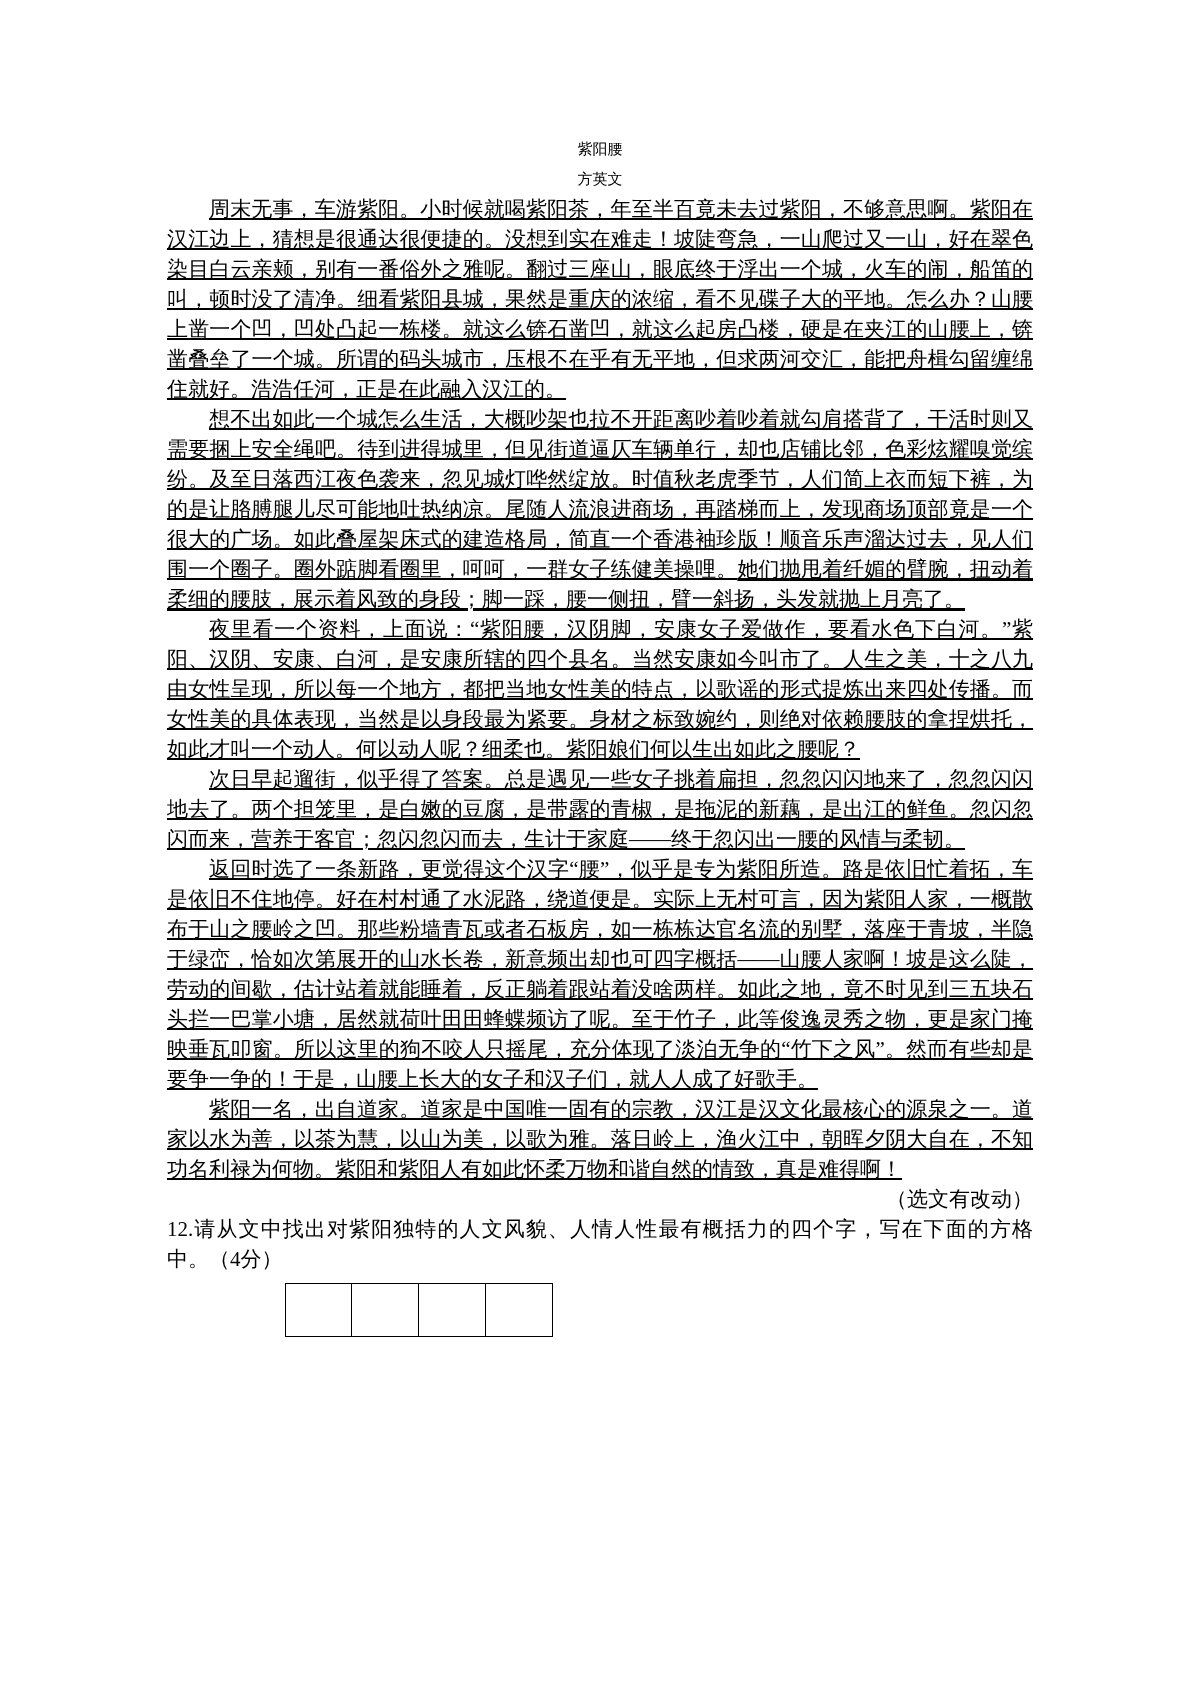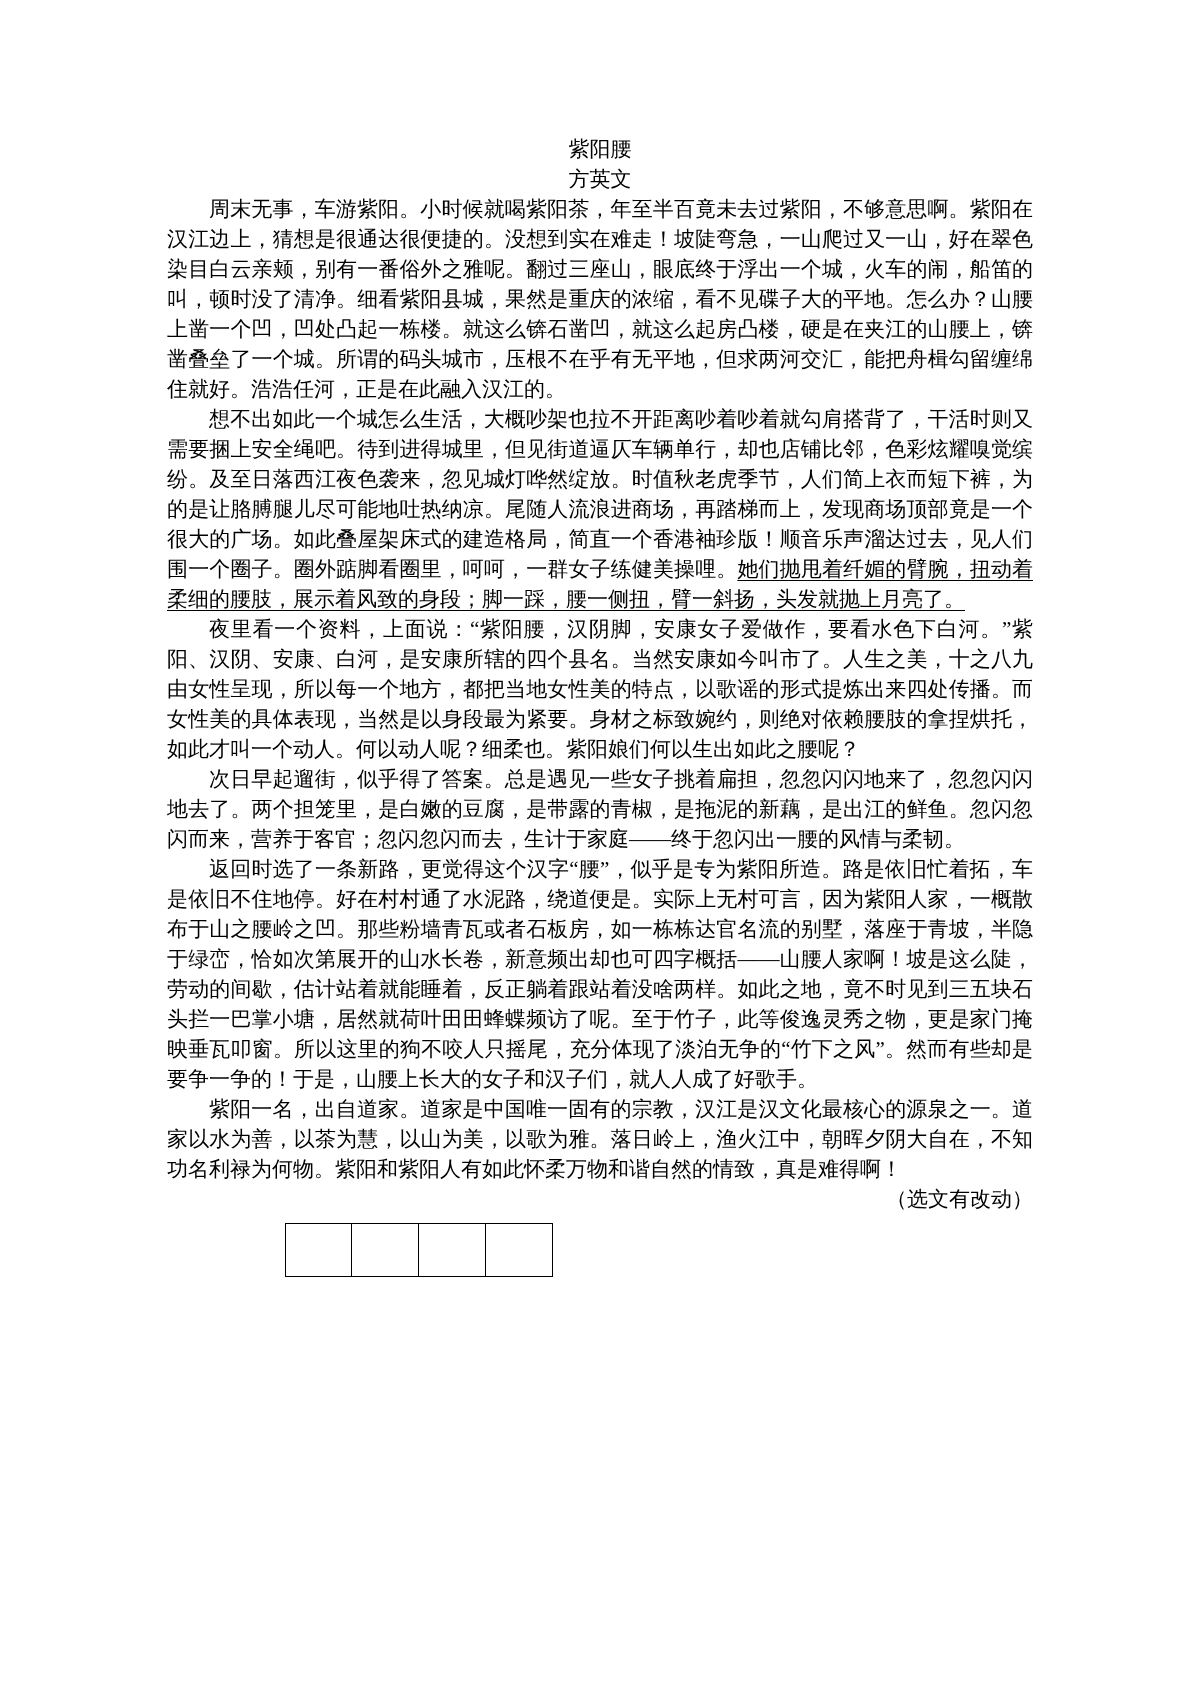--- a/index.html
+++ b/index.html
@@ -13,22 +13,22 @@
     overflow: hidden;
   }
   .page {
     width: 866px;
     margin: 0 auto;
     padding-top: 134px;
     font-size: 21px;
     line-height: 30px;
   }
   p { margin: 0; }
-  .center { text-align: center; font-weight: normal; font-size: 21px; }
-  .para { text-align: justify; text-indent: 2em; }
+  .center { text-align: center; font-weight: normal; font-size: 15px; }
+  .para { text-align: justify; text-indent: 2em; text-decoration: underline; }
   .underlined { text-decoration: underline; text-underline-offset: 4px; text-decoration-thickness: 1px; }
   .note { text-indent: 0; text-align: right; }
   .q { text-align: justify; }
   .answer-grid { display: flex; margin: 9px 0 9px 118px; }
   .answer-cell { width: 67px; height: 54px; border: 1px solid #000; border-left: 0; }
   .answer-cell:first-child { border-left: 1px solid #000; }
   .q13-row { white-space: nowrap; }
   .q13-item { display: inline-block; width: 255px; }
   .q13-item:last-child { width: auto; }
   .blank {
@@ -52,20 +52,21 @@
 
   <p class="para"><span>想不出如此一个城怎么生活，大概吵架也拉不开距离吵着吵着就勾肩搭背了，干活时则又需要捆上安全绳吧。待到进得城里，但见街道逼仄车辆单行，却也店铺比邻，色彩炫耀嗅觉缤纷。及至日落西江夜色袭来，忽见城灯哗然绽放。时值秋老虎季节，人们简上衣而短下裤，为的是让胳膊腿儿尽可能地吐热纳凉。尾随人流浪进商场，再踏梯而上，发现商场顶部竟是一个很大的广场。如此叠屋架床式的建造格局，简直一个香港袖珍版！顺音乐声溜达过去，见人们围一个圈子。圈外踮脚看圈里，呵呵，一群女子练健美操哩。</span><span class="underlined">她们抛甩着纤媚的臂腕，扭动着柔细的腰肢，展示着风致的身段；脚一踩，腰一侧扭，臂一斜扬，头发就抛上月亮了。</span></p>
 
   <p class="para">夜里看一个资料，上面说：“紫阳腰，汉阴脚，安康女子爱做作，要看水色下白河。”紫阳、汉阴、安康、白河，是安康所辖的四个县名。当然安康如今叫市了。人生之美，十之八九由女性呈现，所以每一个地方，都把当地女性美的特点，以歌谣的形式提炼出来四处传播。而女性美的具体表现，当然是以身段最为紧要。身材之标致婉约，则绝对依赖腰肢的拿捏烘托，如此才叫一个动人。何以动人呢？细柔也。紫阳娘们何以生出如此之腰呢？</p>
   <p class="para">次日早起遛街，似乎得了答案。总是遇见一些女子挑着扁担，忽忽闪闪地来了，忽忽闪闪地去了。两个担笼里，是白嫩的豆腐，是带露的青椒，是拖泥的新藕，是出江的鲜鱼。忽闪忽闪而来，营养于客官；忽闪忽闪而去，生计于家庭——终于忽闪出一腰的风情与柔韧。</p>
   <p class="para">返回时选了一条新路，更觉得这个汉字“腰”，似乎是专为紫阳所造。路是依旧忙着拓，车是依旧不住地停。好在村村通了水泥路，绕道便是。实际上无村可言，因为紫阳人家，一概散布于山之腰岭之凹。那些粉墙青瓦或者石板房，如一栋栋达官名流的别墅，落座于青坡，半隐于绿峦，恰如次第展开的山水长卷，新意频出却也可四字概括——山腰人家啊！坡是这么陡，劳动的间歇，估计站着就能睡着，反正躺着跟站着没啥两样。如此之地，竟不时见到三五块石头拦一巴掌小塘，居然就荷叶田田蜂蝶频访了呢。至于竹子，此等俊逸灵秀之物，更是家门掩映垂瓦叩窗。所以这里的狗不咬人只摇尾，充分体现了淡泊无争的“竹下之风”。然而有些却是要争一争的！于是，山腰上长大的女子和汉子们，就人人成了好歌手。</p>
   <p class="para">紫阳一名，出自道家。道家是中国唯一固有的宗教，汉江是汉文化最核心的源泉之一。道家以水为善，以茶为慧，以山为美，以歌为雅。落日岭上，渔火江中，朝晖夕阴大自在，不知功名利禄为何物。紫阳和紫阳人有如此怀柔万物和谐自然的情致，真是难得啊！</p>
 
   <p class="note">（选文有改动）</p>
 
+  <p class="q">12.请从文中找出对紫阳独特的人文风貌、人情人性最有概括力的四个字，写在下面的方格中。（4分）</p>
 
   <div class="answer-grid">
     <div class="answer-cell"></div>
     <div class="answer-cell"></div>
     <div class="answer-cell"></div>
     <div class="answer-cell"></div>
   </div>
 
 
 

